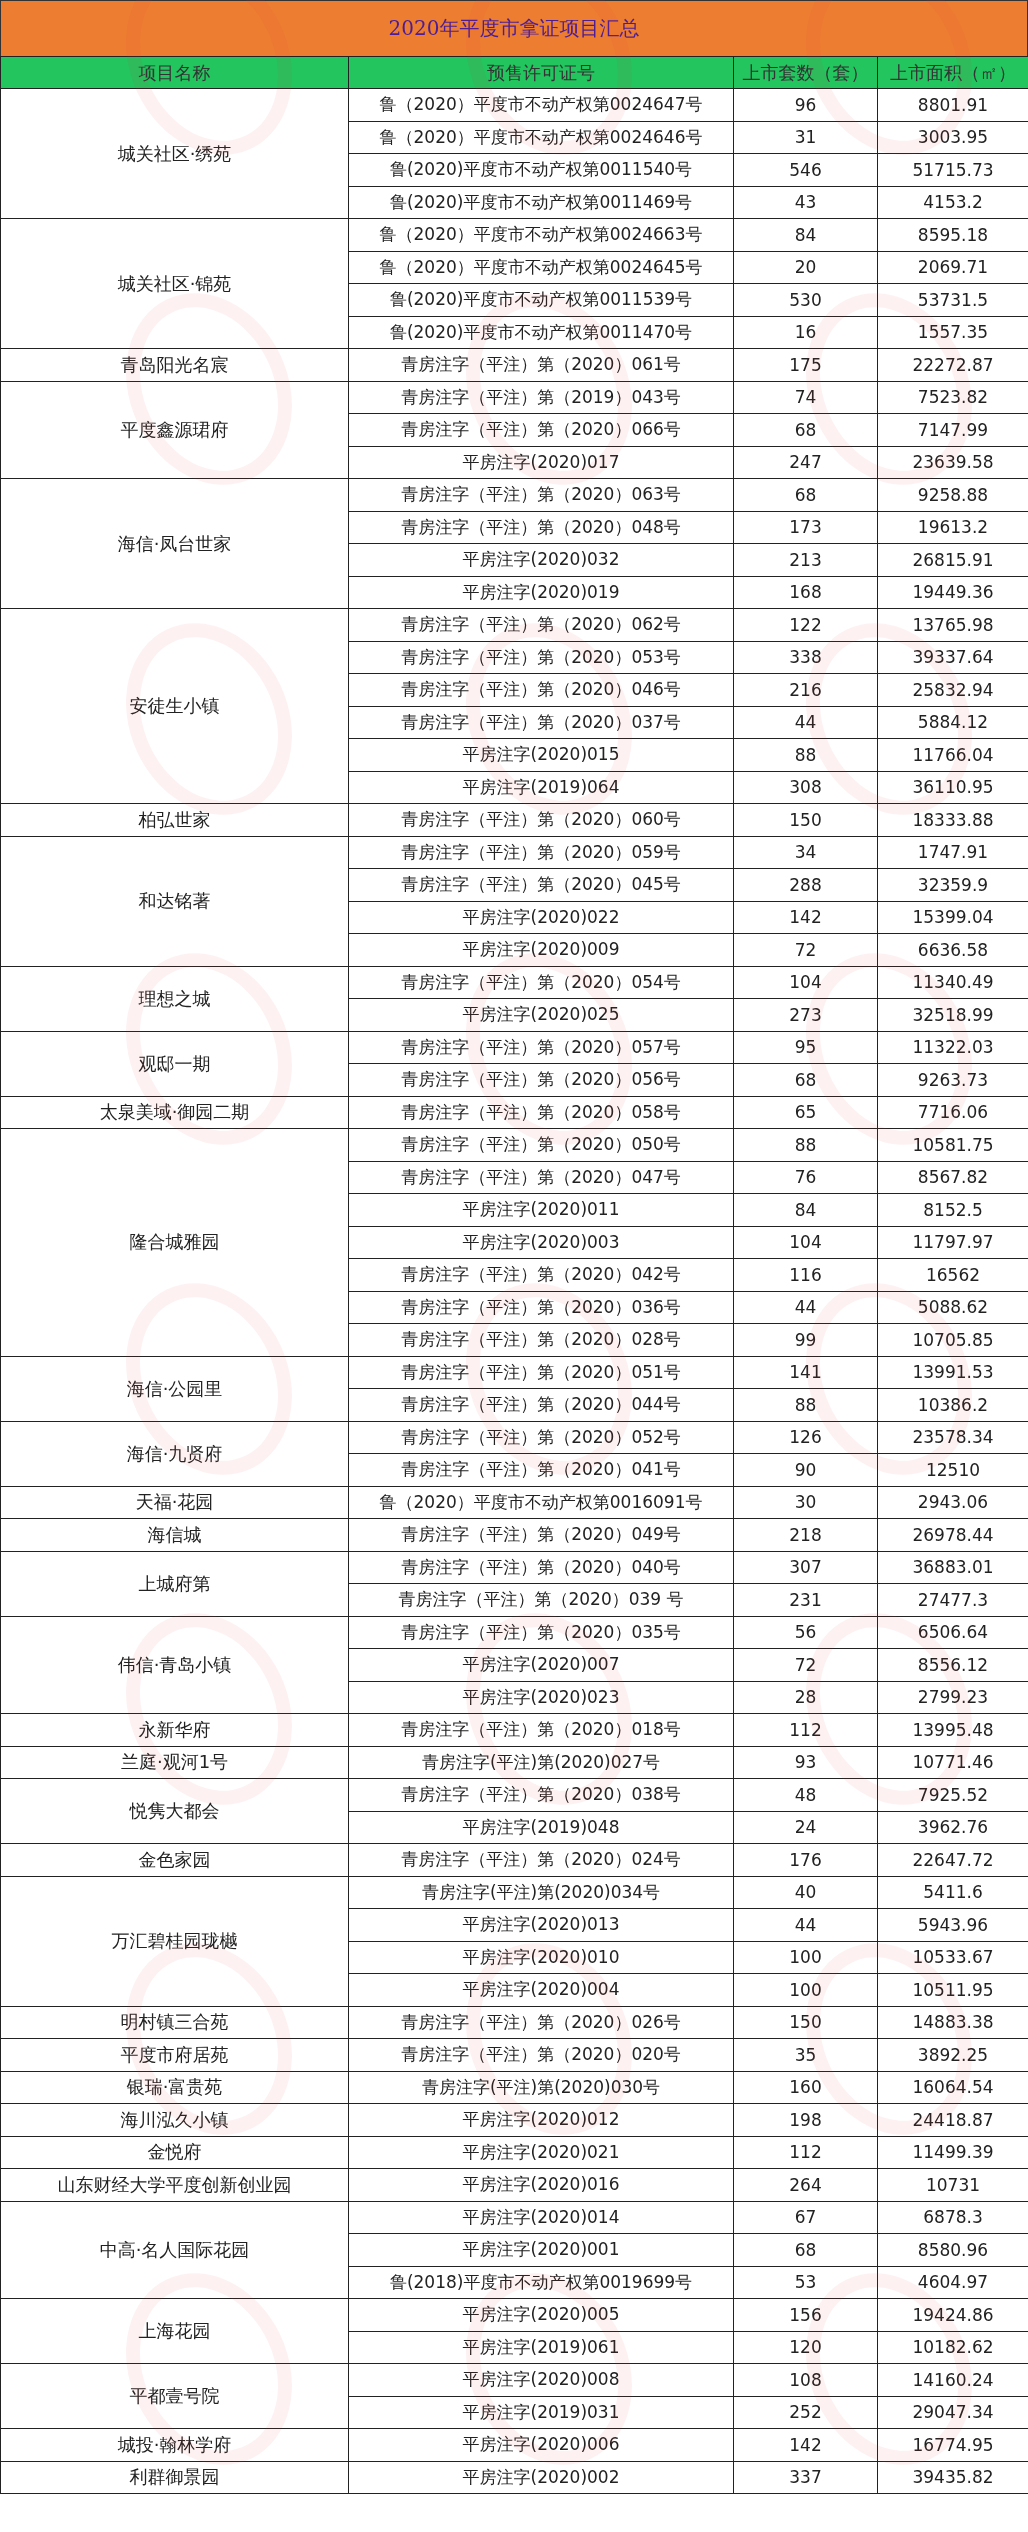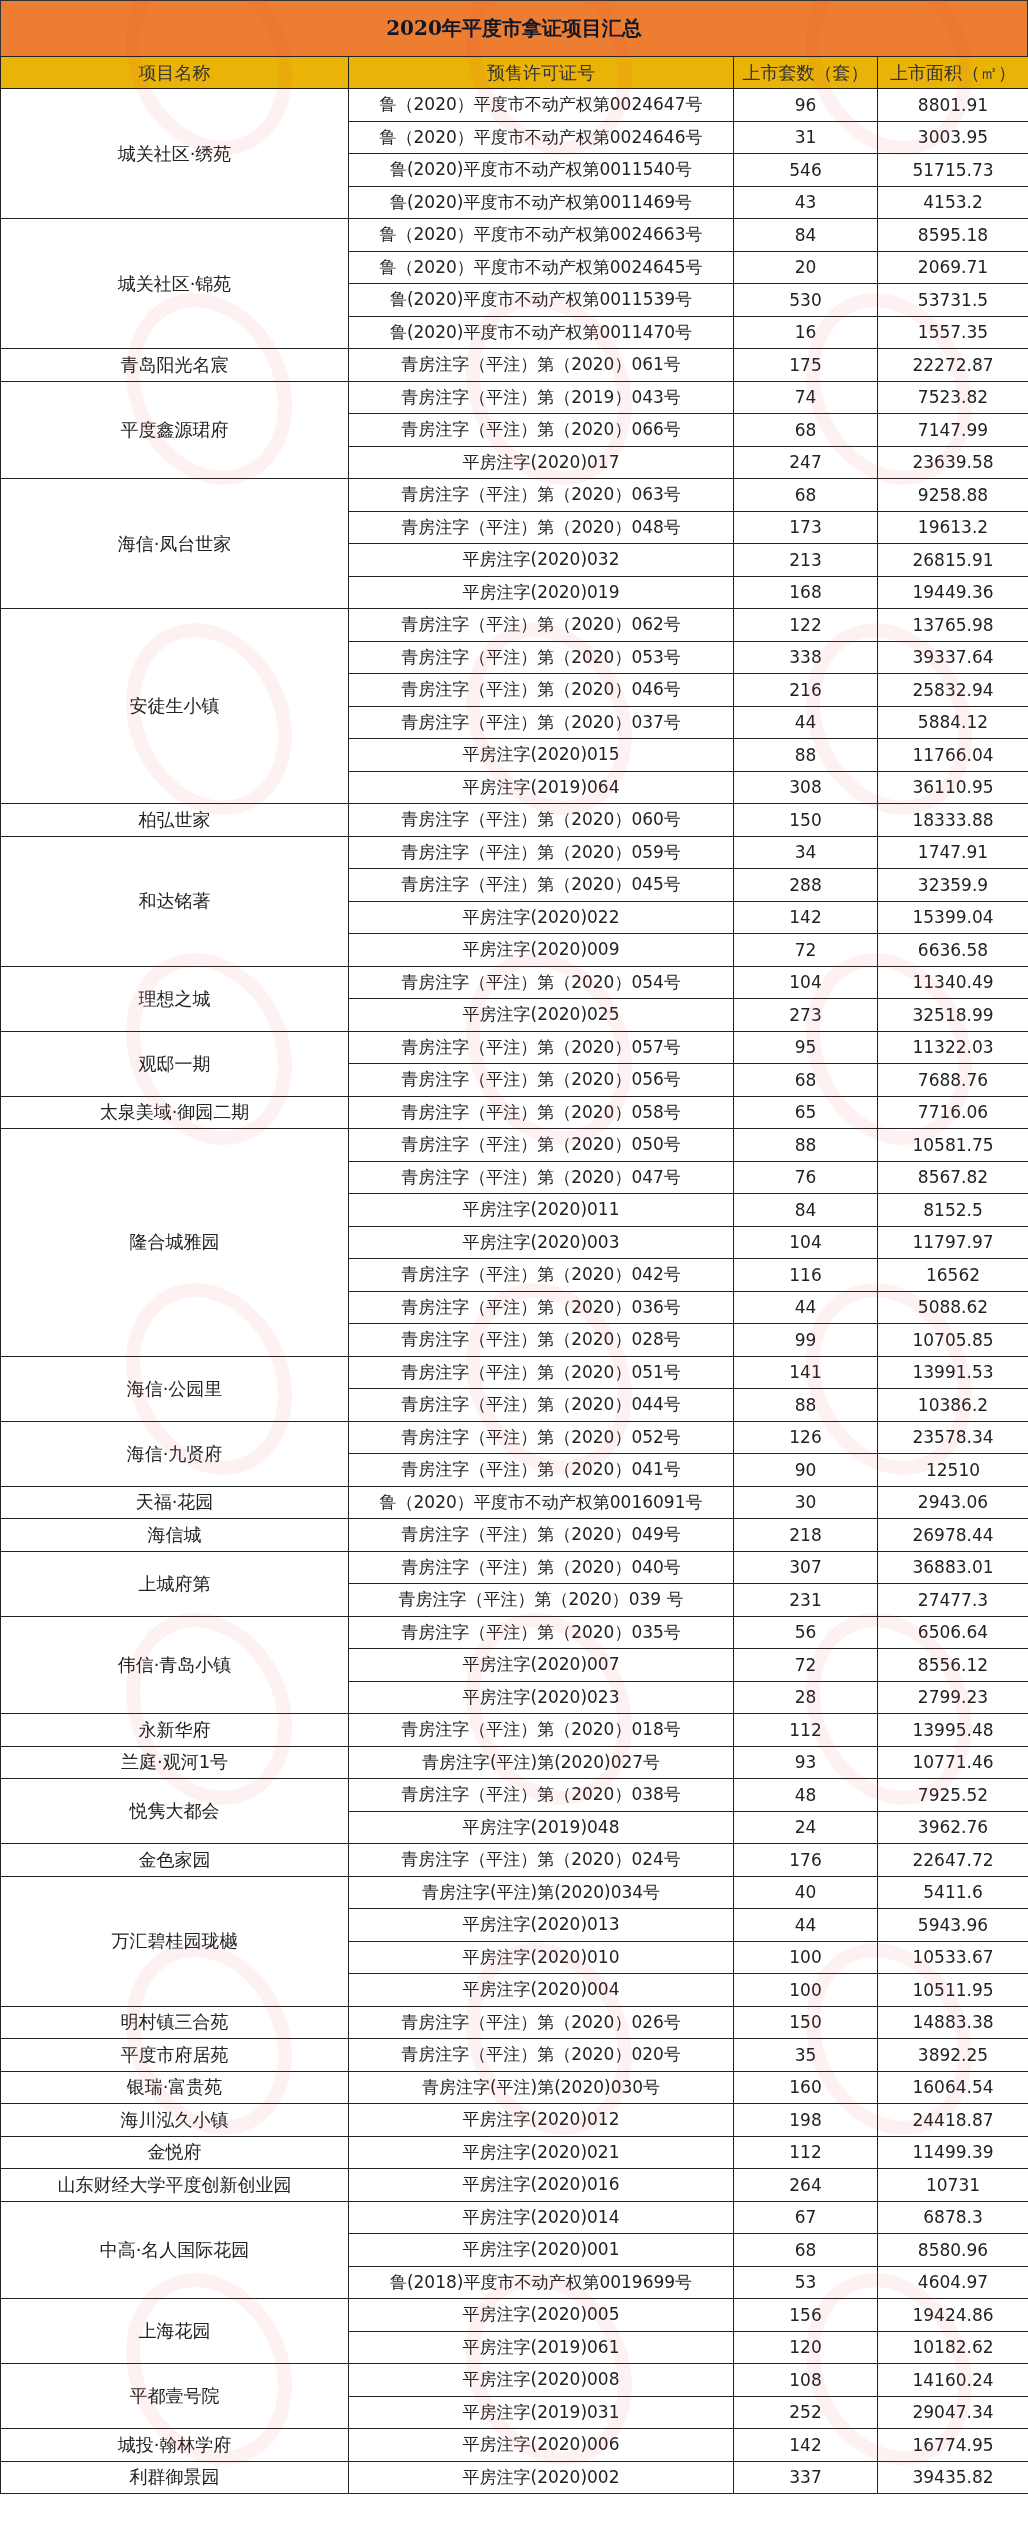--- a/index.html
+++ b/index.html
@@ -2,26 +2,26 @@
 <html><head>
 <meta charset="utf-8">
 <style>
   html, body { margin: 0; padding: 0; background: #ffffff; }
   body { width: 1028px; height: 2532px; overflow: hidden; position: relative;
          font-family: "DejaVu Sans", "Liberation Sans", sans-serif; color: #222; }
   .wm { position: absolute; inset: 0; pointer-events: none; z-index: 2; overflow: hidden; }
   .wm span { position: absolute; width: 130px; height: 170px; border: 14px solid rgba(220,60,70,0.07);
              border-radius: 50%; transform: rotate(-25deg); }
   .title { position: absolute; left: 0; top: 0; width: 1026px; height: 55px; background: #ED7D31;
-           border: 1px solid #333; border-bottom: none; color: #0f172a; font-weight: bold; font-size: 20px;
+           border: 1px solid #333; border-bottom: none; color: #4c1d95; font-weight: normal; font-size: 20px;
            display: flex; align-items: center; justify-content: center; font-family: "DejaVu Serif", serif; }
   table { position: absolute; left: 0; top: 56px; width: 1028px; border-collapse: collapse; table-layout: fixed; z-index: 1; }
   col.c1 { width: 348px; } col.c2 { width: 385px; } col.c3 { width: 144px; } col.c4 { width: 151px; }
   th, td { border: 1.5px solid #222; text-align: center; vertical-align: middle; padding: 0; overflow: hidden; white-space: nowrap; }
-  th { background: #eab308; height: 31px; font-weight: normal; font-size: 18px; color: #333; }
+  th { background: #22c55e; height: 31px; font-weight: normal; font-size: 18px; color: #333; }
   td { height: 31.5px; font-size: 17px; }
   td.name { font-size: 18px; }
 </style>
 </head>
 <body>
 
 <div class="title">2020年平度市拿证项目汇总</div>
 
 <table>
   <colgroup>
@@ -195,21 +195,21 @@
       </tr>
       <tr>
         <td class="name" rowspan="2">观邸一期</td>
         <td>青房注字（平注）第（2020）057号</td>
         <td>95</td>
         <td>11322.03</td>
       </tr>
       <tr>
         <td>青房注字（平注）第（2020）056号</td>
         <td>68</td>
-        <td>7688.76</td>
+        <td>9263.73</td>
       </tr>
       <tr>
         <td class="name" rowspan="1">太泉美域·御园二期</td>
         <td>青房注字（平注）第（2020）058号</td>
         <td>65</td>
         <td>7716.06</td>
       </tr>
       <tr>
         <td class="name" rowspan="7">隆合城雅园</td>
         <td>青房注字（平注）第（2020）050号</td>

